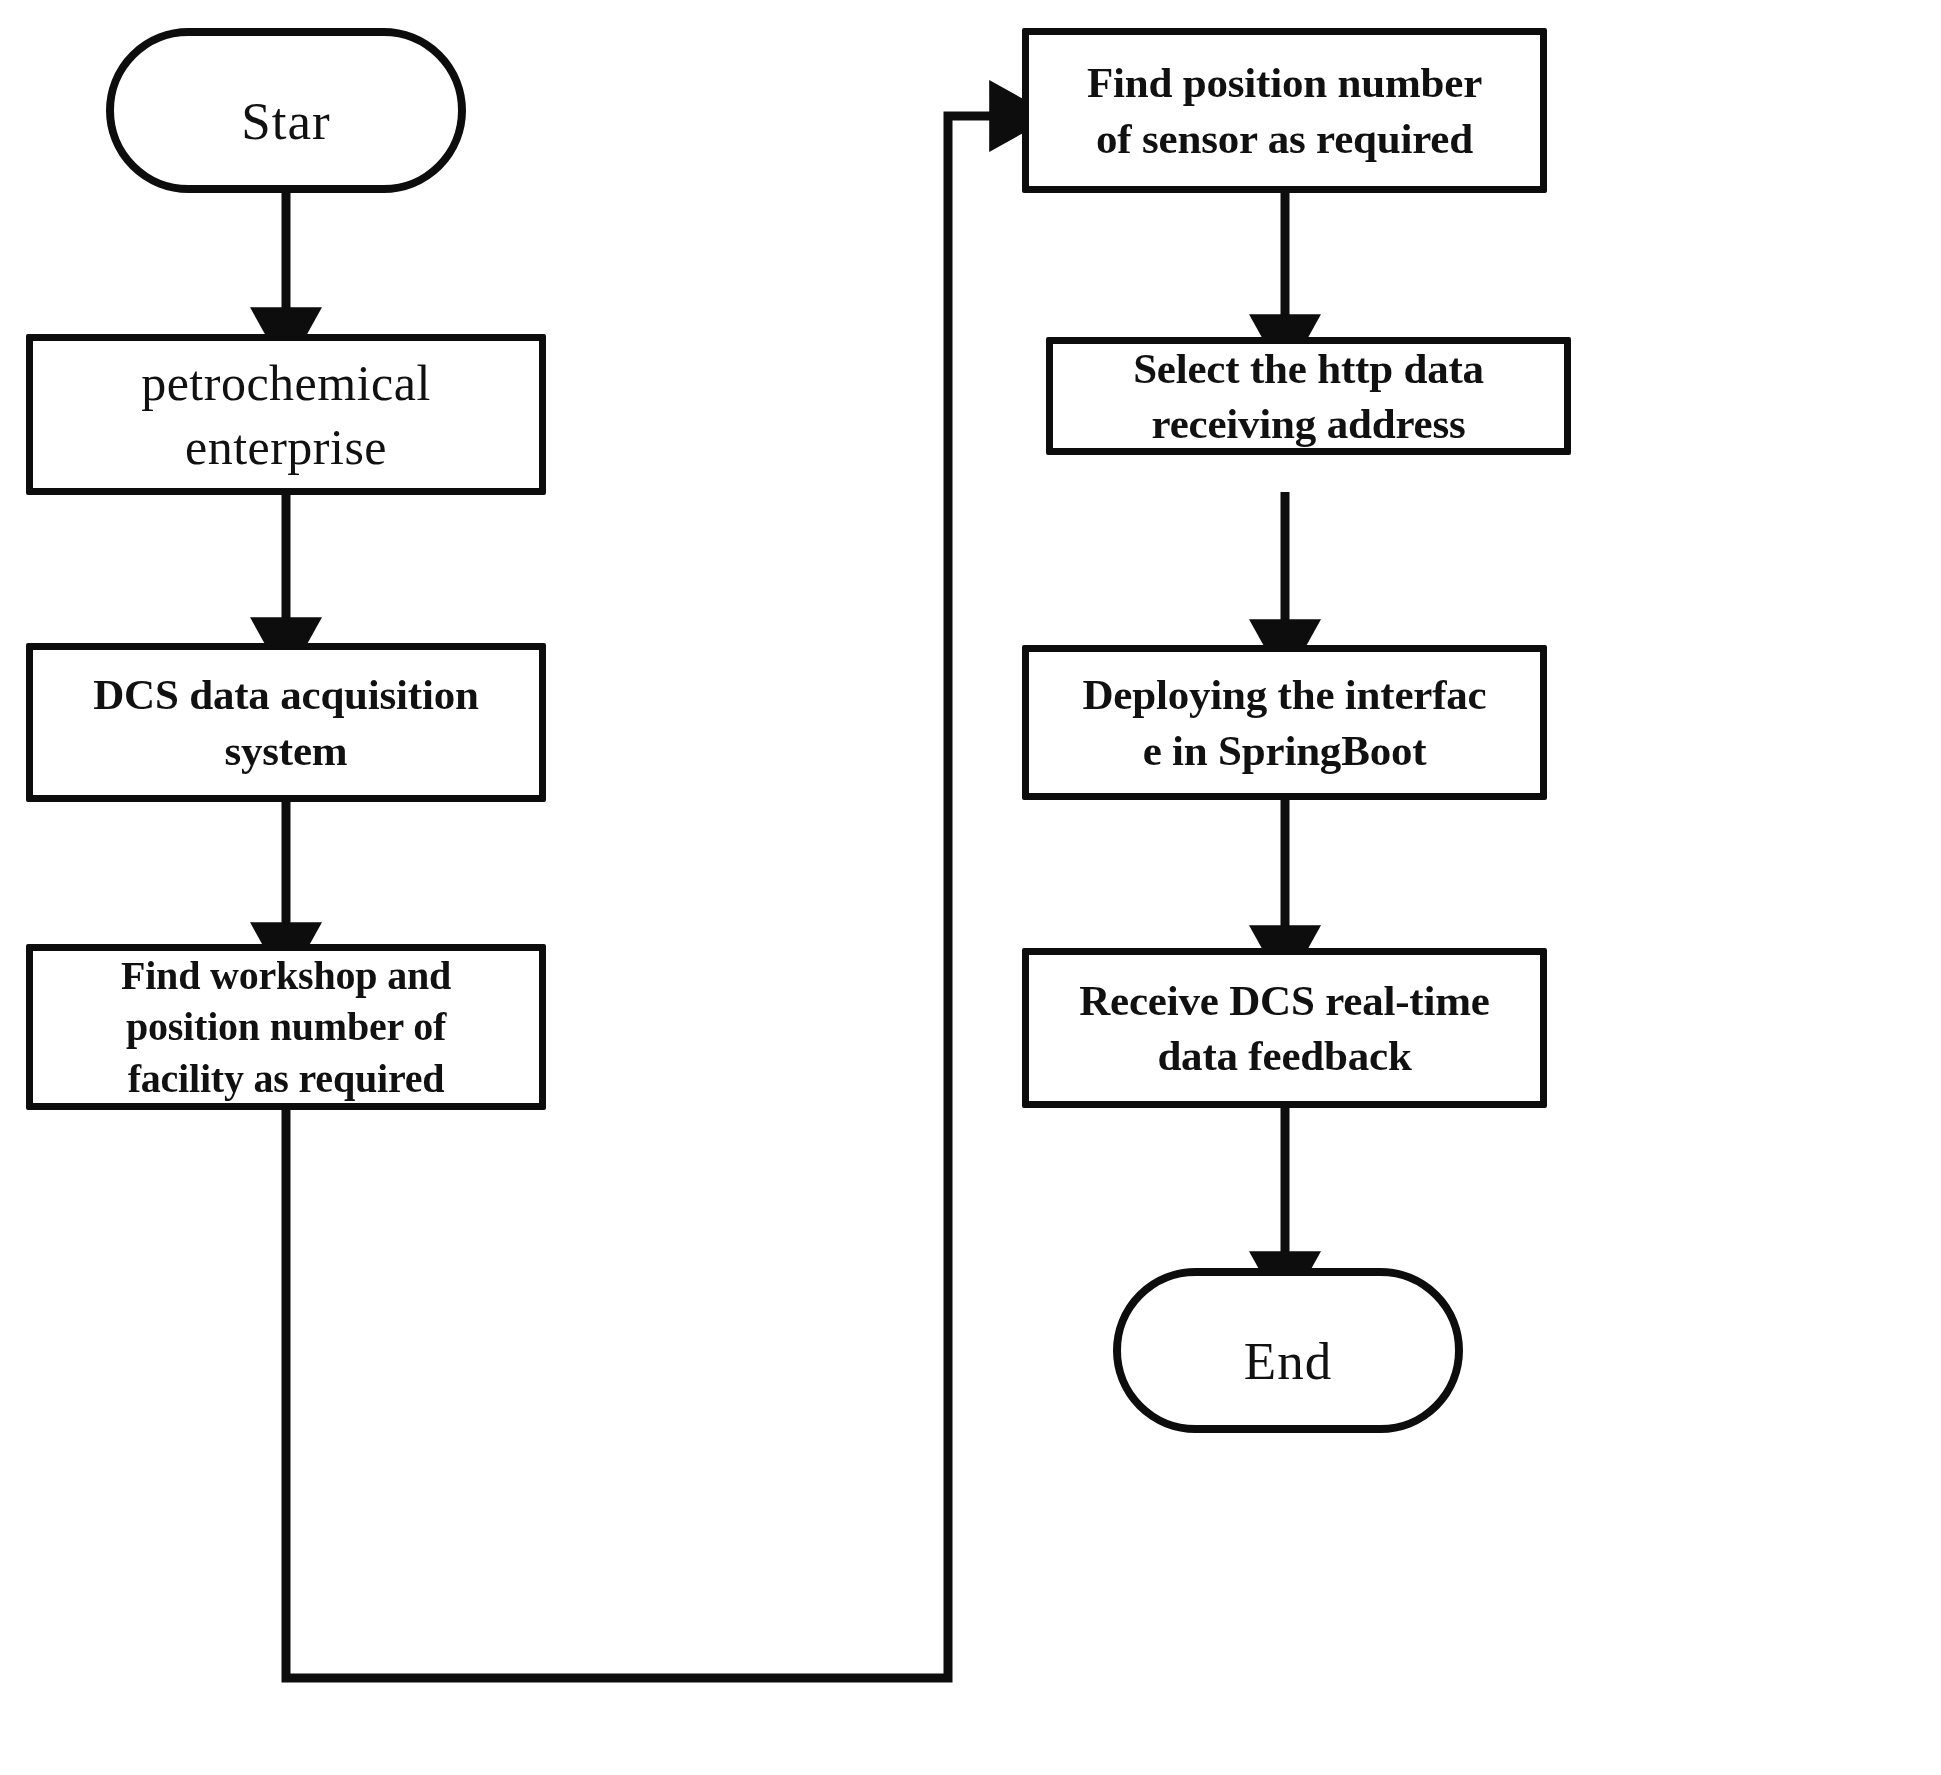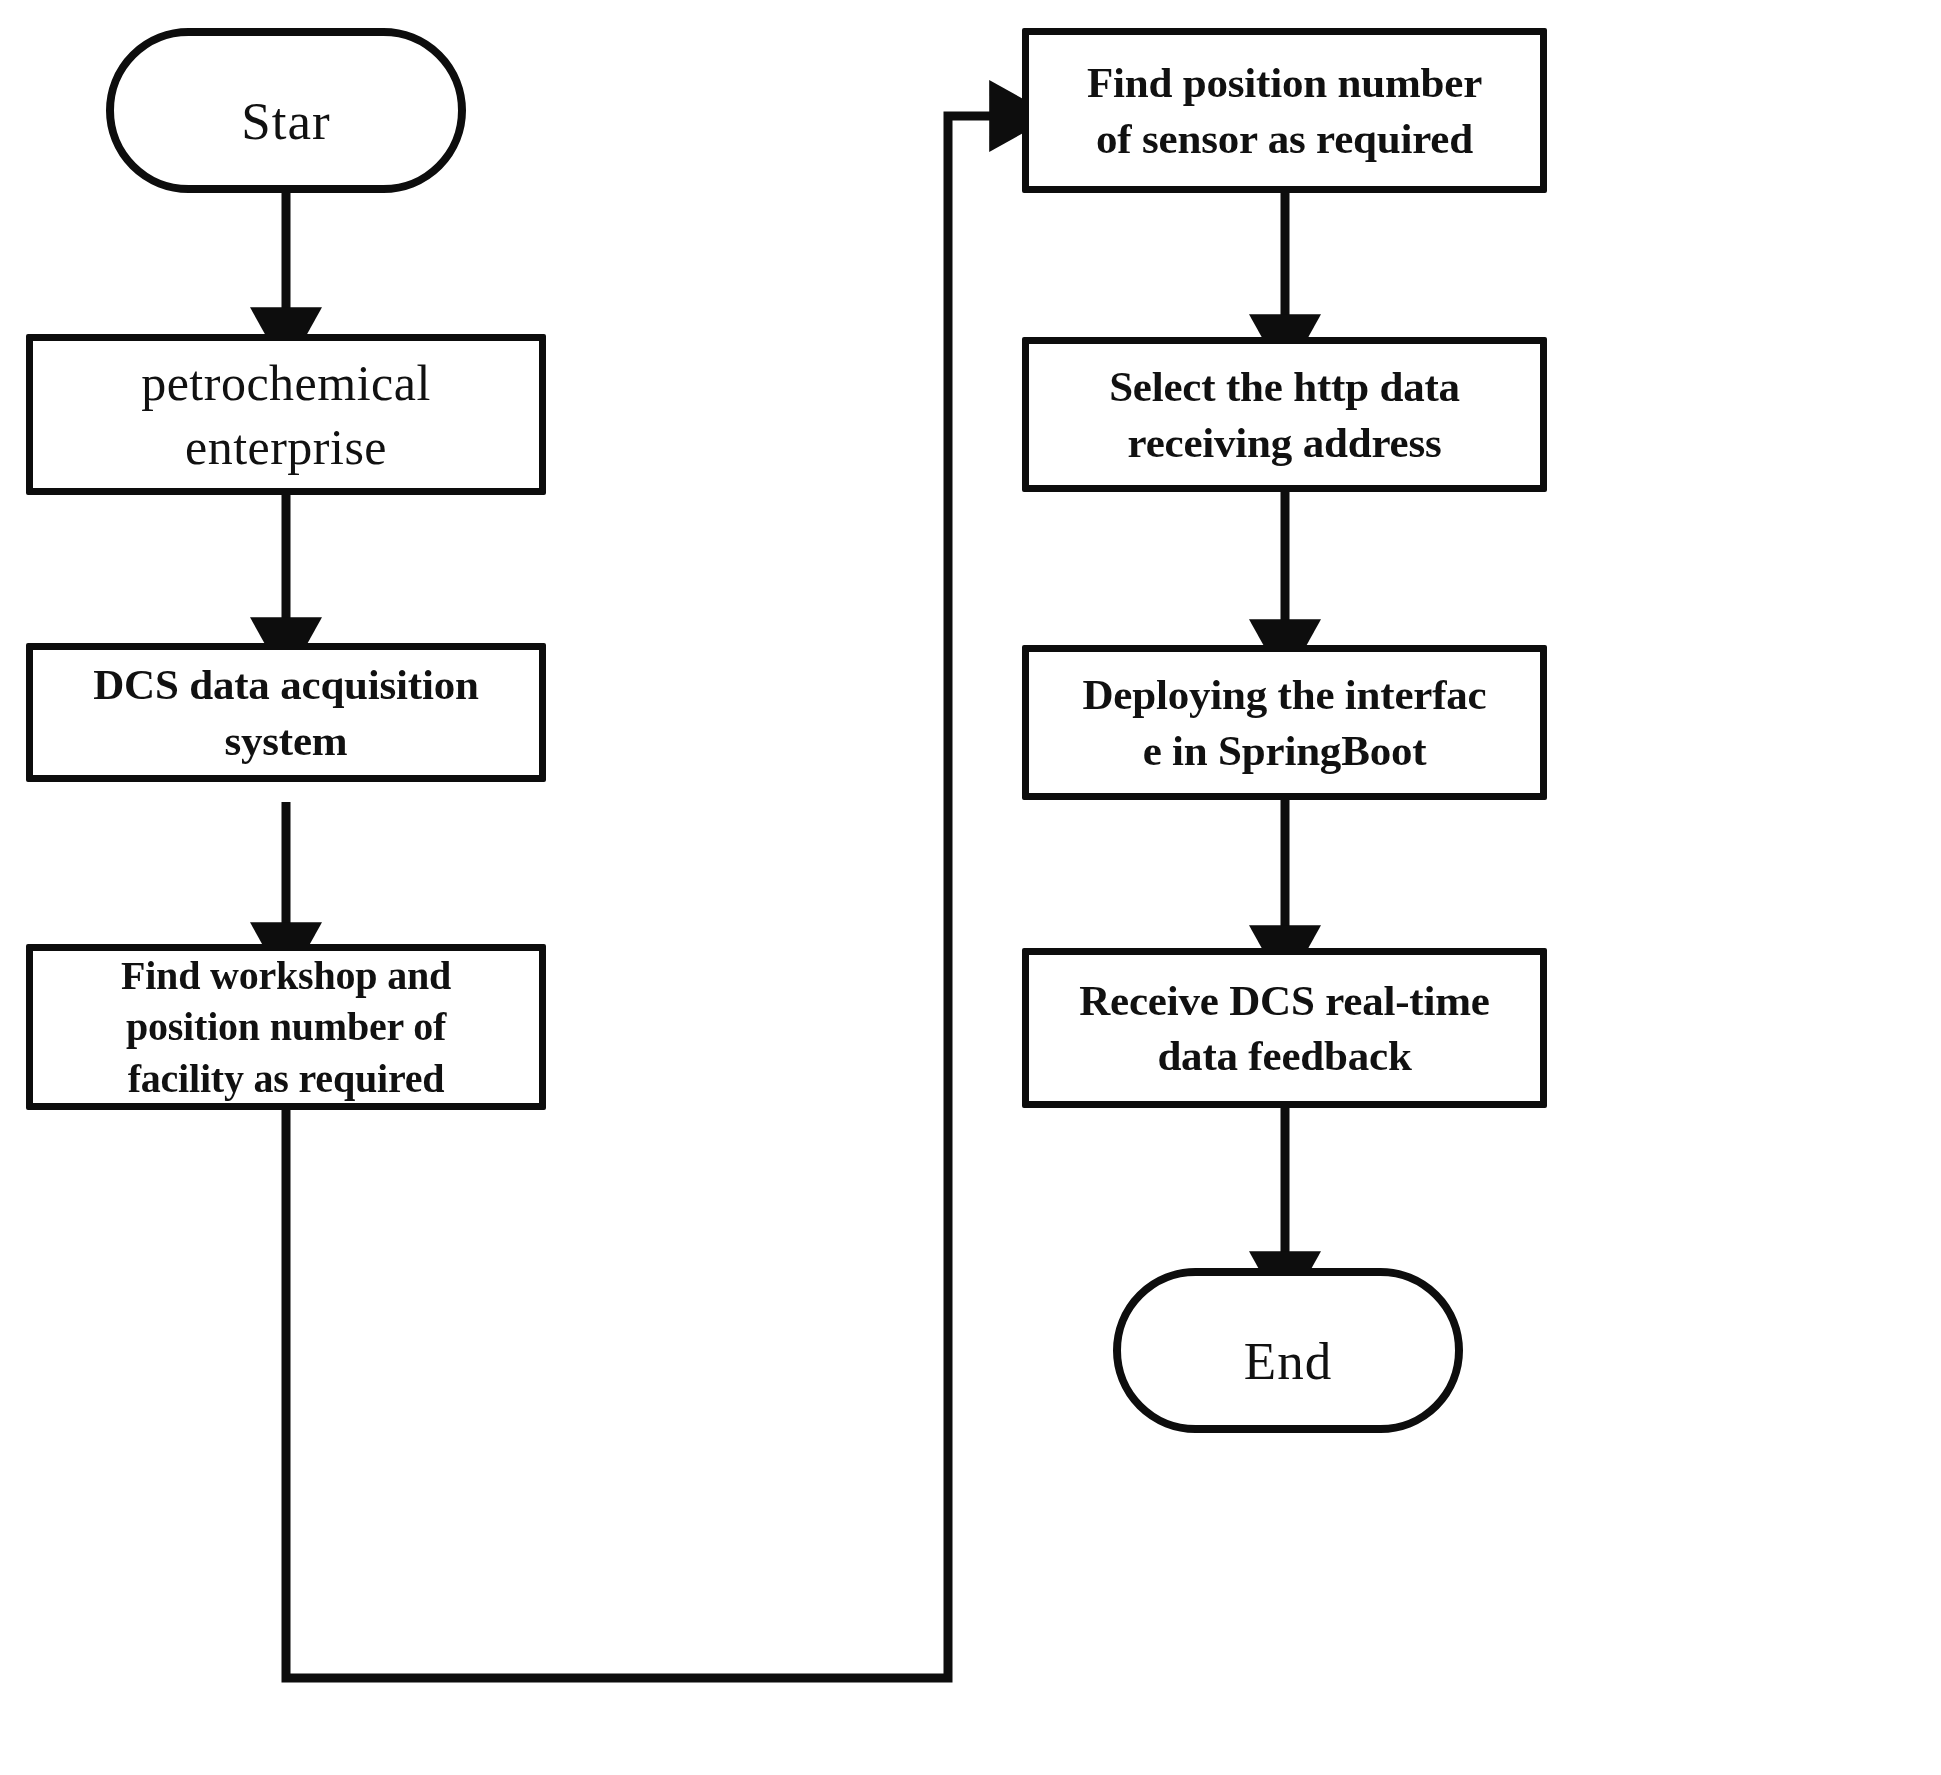--- a/index.html
+++ b/index.html
@@ -106,37 +106,37 @@
 
   <div class="node terminator f-term" style="left:106px; top:28px; width:360px; height:165px;">
     <span class="node-label">Star</span>
   </div>
 
   <div class="node process f-sans" style="left:26px; top:334px; width:520px; height:161px;">
     <span class="node-label">petrochemical
 enterprise</span>
   </div>
 
-  <div class="node process f-serif" style="left:26px; top:643px; width:520px; height:139px;">
+  <div class="node process f-serif" style="left:26px; top:643px; width:520px; height:159px;">
     <span class="node-label">DCS data acquisition
 system</span>
   </div>
 
   <div class="node process f-serif small-line" style="left:26px; top:944px; width:520px; height:166px;">
     <span class="node-label">Find workshop and
 position number of
 facility as required</span>
   </div>
 
   <div class="node process f-serif" style="left:1022px; top:28px; width:525px; height:165px;">
     <span class="node-label">Find position number
 of sensor as required</span>
   </div>
 
-  <div class="node process f-serif" style="left:1022px; top:337px; width:525px; height:155px;">
+  <div class="node process f-serif" style="left:1046px; top:337px; width:525px; height:118px;">
     <span class="node-label">Select the http data
 receiving address</span>
   </div>
 
   <div class="node process f-serif" style="left:1022px; top:645px; width:525px; height:155px;">
     <span class="node-label">Deploying the interfac
 e in SpringBoot</span>
   </div>
 
   <div class="node process f-serif" style="left:1022px; top:948px; width:525px; height:160px;">

